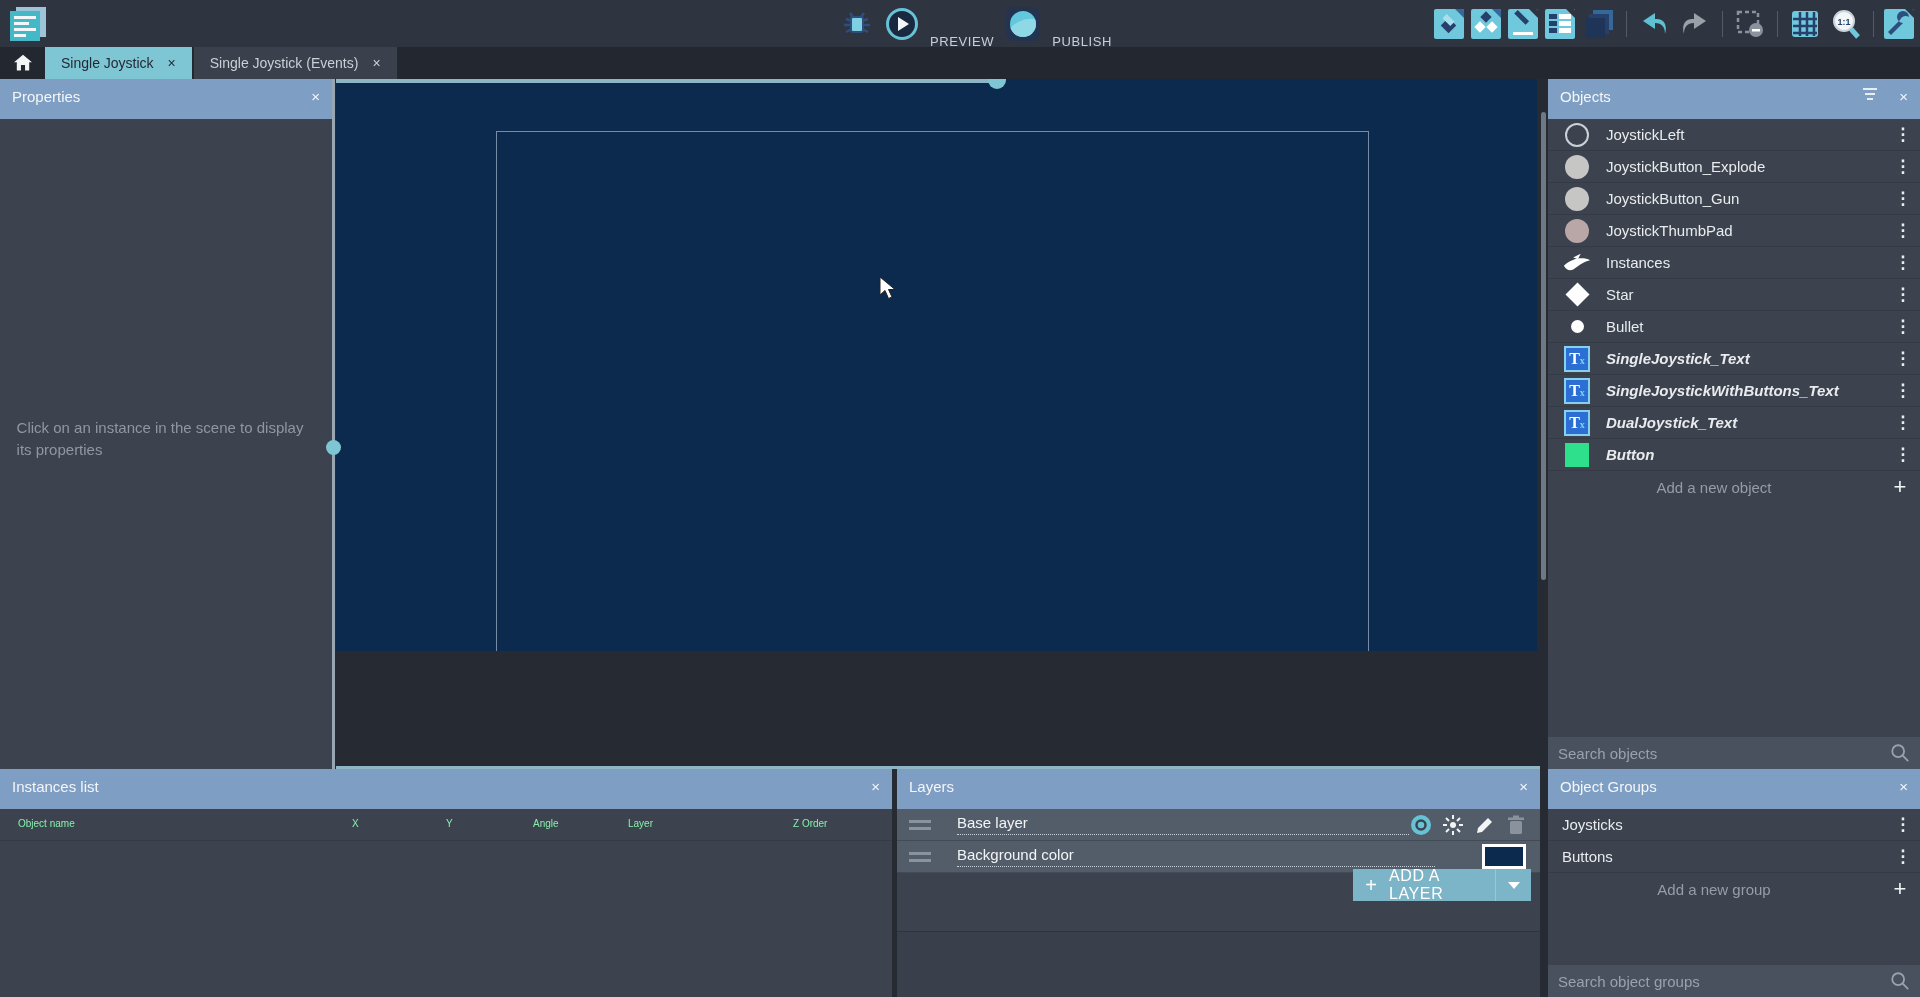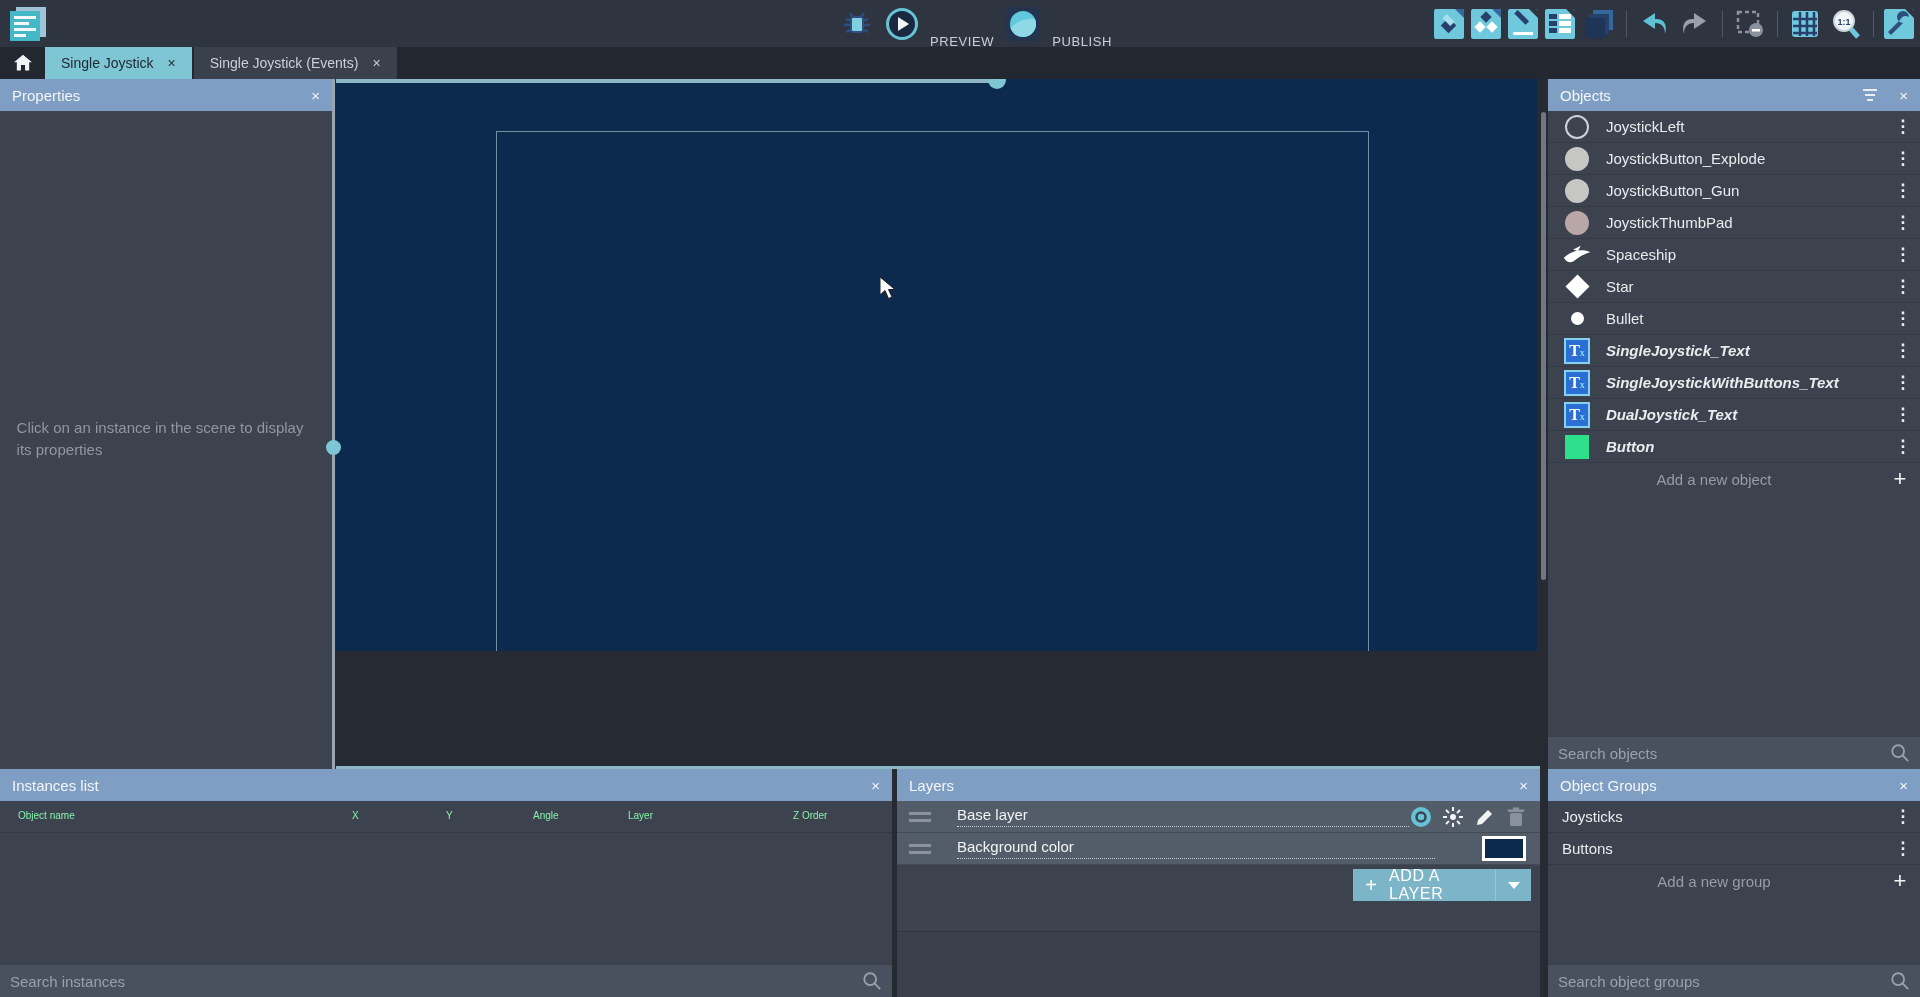--- a/index.html
+++ b/index.html
@@ -35,21 +35,21 @@
   .tabbar { position:absolute; left:0; top:47px; width:1920px; height:32px; background:#232830; display:flex; align-items:stretch; }
   .home-tab { width:45px; display:flex; align-items:center; justify-content:center; }
   .tab { display:flex; align-items:center; gap:14px; padding:0 16px; font-size:14px; }
   .tab.active { background:#7FC6D4; color:#222A35; }
   .tab.inactive { background:#3A414D; color:#C9CFD6; margin-left:2px; }
   .tab .tx { font-size:14px; cursor:pointer; }
   .tab.active .tx { color:#24303C; }
 
   
   .panel { position:absolute; background:#3C434E; }
-  .phdr { height:32px; background:#7E9EC4; display:flex; align-items:center; padding:9px 12px; color:#F4F6F8; font-size:15px; }
+  .phdr { height:40px; background:#7E9EC4; display:flex; align-items:flex-start; padding:9px 12px; color:#F4F6F8; font-size:15px; }
   .phdr .x { margin-left:auto; color:#F4F6F8; font-size:15px; }
   .filter-ic { display:flex; flex-direction:column; gap:3px; margin-right:22px; margin-left:auto; align-items:center; }
   .filter-ic i { display:block; height:2px; background:#E8EEF4; }
   .filter-ic i:nth-child(1){width:14px;} .filter-ic i:nth-child(2){width:10px;} .filter-ic i:nth-child(3){width:6px;}
   .phdr.has-filter .x { margin-left:0; }
 
   .row { display:flex; align-items:center; height:32px; border-bottom:1px solid #343B46; color:#E9EBEE; font-size:15px; }
   .row .ic { width:58px; display:flex; justify-content:center; align-items:center; }
   .row .nm { flex:1; }
   .row .kebab { width:34px; text-align:center; color:#E9EBEE; font-size:17px; font-weight:bold; letter-spacing:0; }
@@ -318,21 +318,21 @@
       <span class="nm">JoystickThumbPad</span>
       <span class="kebab">⋮</span>
     </div>
     <div class="row">
       <span class="ic">
         <svg width="30" height="26" viewBox="0 0 32 26">
           <path d="M2 16 C10 8 22 6 30 10 C22 12 16 17 12 20 C8 22 4 20 2 16 Z" fill="#FFFFFF"></path>
           <path d="M12 7 L20 3 L17 9 Z" fill="#FFFFFF"></path>
         </svg>
       </span>
-      <span class="nm">Spaceship</span>
+      <span class="nm">Instances</span>
       <span class="kebab">⋮</span>
     </div>
     <div class="row">
       <span class="ic">
           <span class="diamond"></span>
         </span>
       <span class="nm">Star</span>
       <span class="kebab">⋮</span>
     </div>
     <div class="row">
@@ -391,27 +391,20 @@
       <span>Instances list</span>
       <span class="x">×</span>
     </div>
     <div class="colrow">
       <span style="left:18px">Object name</span>
       <span style="left:352px">X</span>
       <span style="left:446px">Y</span>
       <span style="left:533px">Angle</span>
       <span style="left:628px">Layer</span>
       <span style="left:793px">Z Order</span>
-    </div>
-    <div class="search">
-      <input placeholder="Search instances" style="">
-      <svg width="20" height="20" viewBox="0 0 22 22">
-        <circle cx="9" cy="9" r="6.5" fill="none" stroke="#9AA2AC" stroke-width="2"></circle>
-        <line x1="14" y1="14" x2="20" y2="20" stroke="#9AA2AC" stroke-width="2"></line>
-      </svg>
     </div>
   </div>
 
   <div class="panel" style="left:897px; top:769px; width:643px; height:228px;">
     <div class="phdr">
       <span>Layers</span>
       <span class="x">×</span>
     </div>
 
     <div class="lrow">

